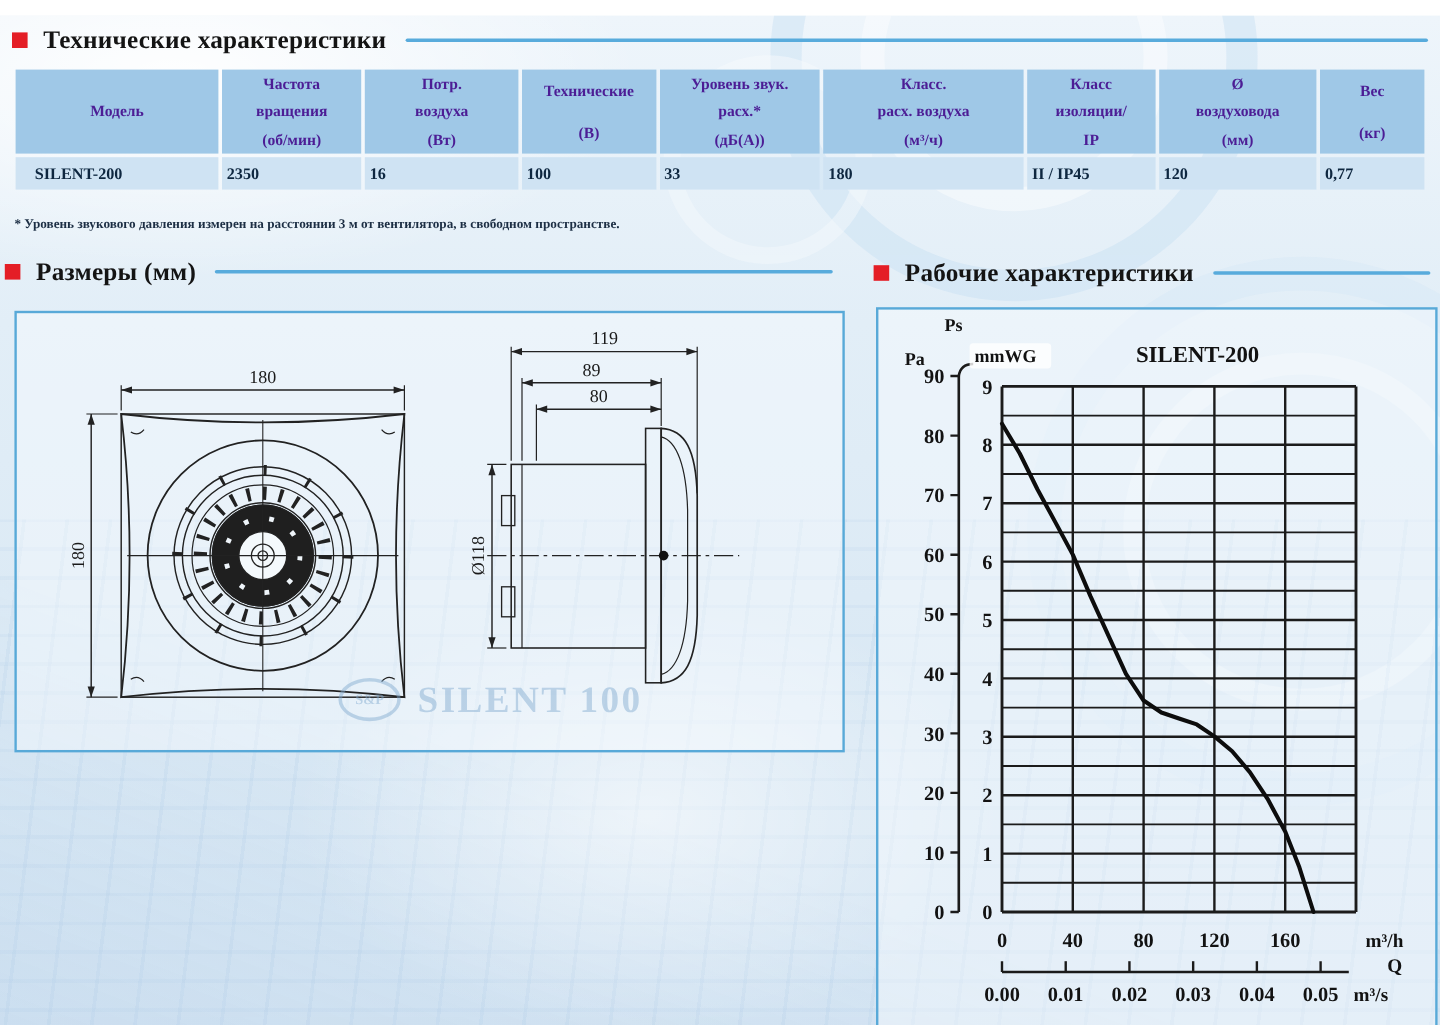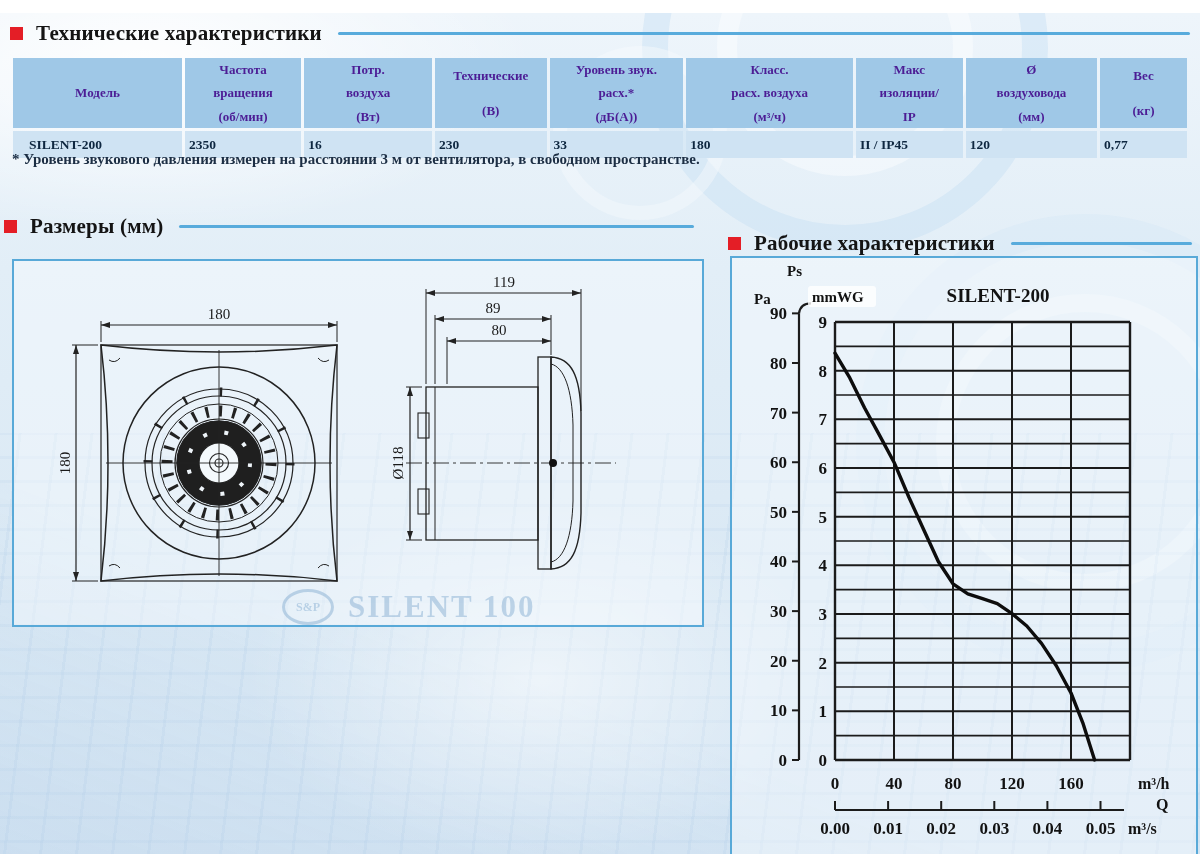--- a/index.html
+++ b/index.html
@@ -33,28 +33,28 @@
   .rule{flex:1;height:3px;background:#58abdc;margin-left:16px;border-radius:2px;}
   
   .spec-wrap{position:absolute;left:10px;top:42px;width:1180px;z-index:2;}
   table.spec{border-collapse:separate;border-spacing:3px;width:100%;table-layout:fixed;}
   table.spec th{background:#9fc8e7;padding:0;}
   table.spec .hcell{height:70px;display:flex;flex-direction:column;justify-content:space-around;
     align-items:center;font-size:13px;font-weight:700;color:#4c1d95;line-height:1.05;}
   table.spec td{background:#cfe3f3;height:27px;font-size:13.5px;
     font-weight:700;color:#0e2740;vertical-align:middle;padding:0 4px;}
   table.spec td.model{text-align:left;padding-left:16px;}
-  .footnote{position:absolute;left:12px;top:138px;font-size:15px;font-weight:700;color:#1c2e44;z-index:2;}
+  .footnote{position:absolute;left:12px;top:168px;font-size:11px;font-weight:700;color:#1c2e44;z-index:2;}
   
   .panel{position:absolute;border:2px solid #58a9d8;background:rgba(250,253,255,.42);z-index:2;}
   .box-dims{left:12px;top:246px;width:688px;height:364px;}
   .box-perf{left:730px;top:243px;width:464px;height:597px;}
   .panel svg{position:absolute;inset:0;width:100%;height:100%;}
   
-  .wm{position:absolute;left:268px;top:328px;display:flex;align-items:flex-end;gap:14px;
+  .wm{position:absolute;left:268px;top:304px;display:flex;align-items:flex-end;gap:14px;
       color:#7fa9cf;opacity:.45;z-index:1;}
   .wm-logo{width:46px;height:30px;border:3px solid currentColor;border-radius:50%;
       display:flex;align-items:center;justify-content:center;font-size:12px;font-weight:700;}
   .wm-text{font-size:31px;font-weight:700;letter-spacing:2px;}
   
   .ink{stroke:#222;fill:none;}
   text.dim{font-size:15px;font-weight:400;fill:#1a1a1a;}
 </style>
 </head>
 <body>
@@ -128,21 +128,21 @@
             </th>
             <th>
               <div class="hcell">
                 <span>Класс.</span>
                 <span>расх. воздуха</span>
                 <span>(м³/ч)</span>
               </div>
             </th>
             <th>
               <div class="hcell">
-                <span>Макс</span>
+                <span>Класс</span>
                 <span>изоляции/</span>
                 <span>IP</span>
               </div>
             </th>
             <th>
               <div class="hcell">
                 <span>Ø</span>
                 <span>воздуховода</span>
                 <span>(мм)</span>
               </div>
@@ -153,21 +153,21 @@
                 <span>(кг)</span>
               </div>
             </th>
           </tr>
         </thead>
       <tbody>
           <tr>
             <td class="model">SILENT-200</td>
             <td>2350</td>
             <td>16</td>
-            <td>230</td>
+            <td>100</td>
             <td>33</td>
             <td>180</td>
             <td>II / IP45</td>
             <td>120</td>
             <td>0,77</td>
           </tr>
         </tbody>
     </table>
   </div>
   <div class="footnote">* Уровень звукового давления измерен на расстоянии 3 м от вентилятора, в свободном пространстве.</div>
@@ -264,21 +264,21 @@
 
         <line x1="433" y1="74" x2="433" y2="121" class="ink" stroke-width="1"></line>
         <line x1="433" y1="78" x2="537" y2="78" class="ink" stroke-width="1.2"></line>
         <path d="M433,78 l9,-3 l0,6 z" fill="#222"></path>
           <path d="M537,78 l-9,-3 l0,6 z" fill="#222"></path>
         <text class="dim" x="485" y="72" text-anchor="middle">80</text>
       </g>
     </svg>
   </div>
 
-  <div class="sec-h" style="left:728px;top:218px;width:464px;">
+  <div class="sec-h" style="left:728px;top:202px;width:464px;">
     <span class="bullet"></span>
     <span class="sec-title">Рабочие характеристики</span>
     <span class="rule"></span>
   </div>
 
   <div class="panel box-perf">
     <svg viewBox="0 0 464 597">
         <line x1="103" y1="64" x2="103" y2="502" stroke="#1b1b1b" stroke-width="2.4"></line>
         <line x1="162" y1="64" x2="162" y2="502" stroke="#1b1b1b" stroke-width="2"></line>
         <line x1="221" y1="64" x2="221" y2="502" stroke="#1b1b1b" stroke-width="2"></line>

